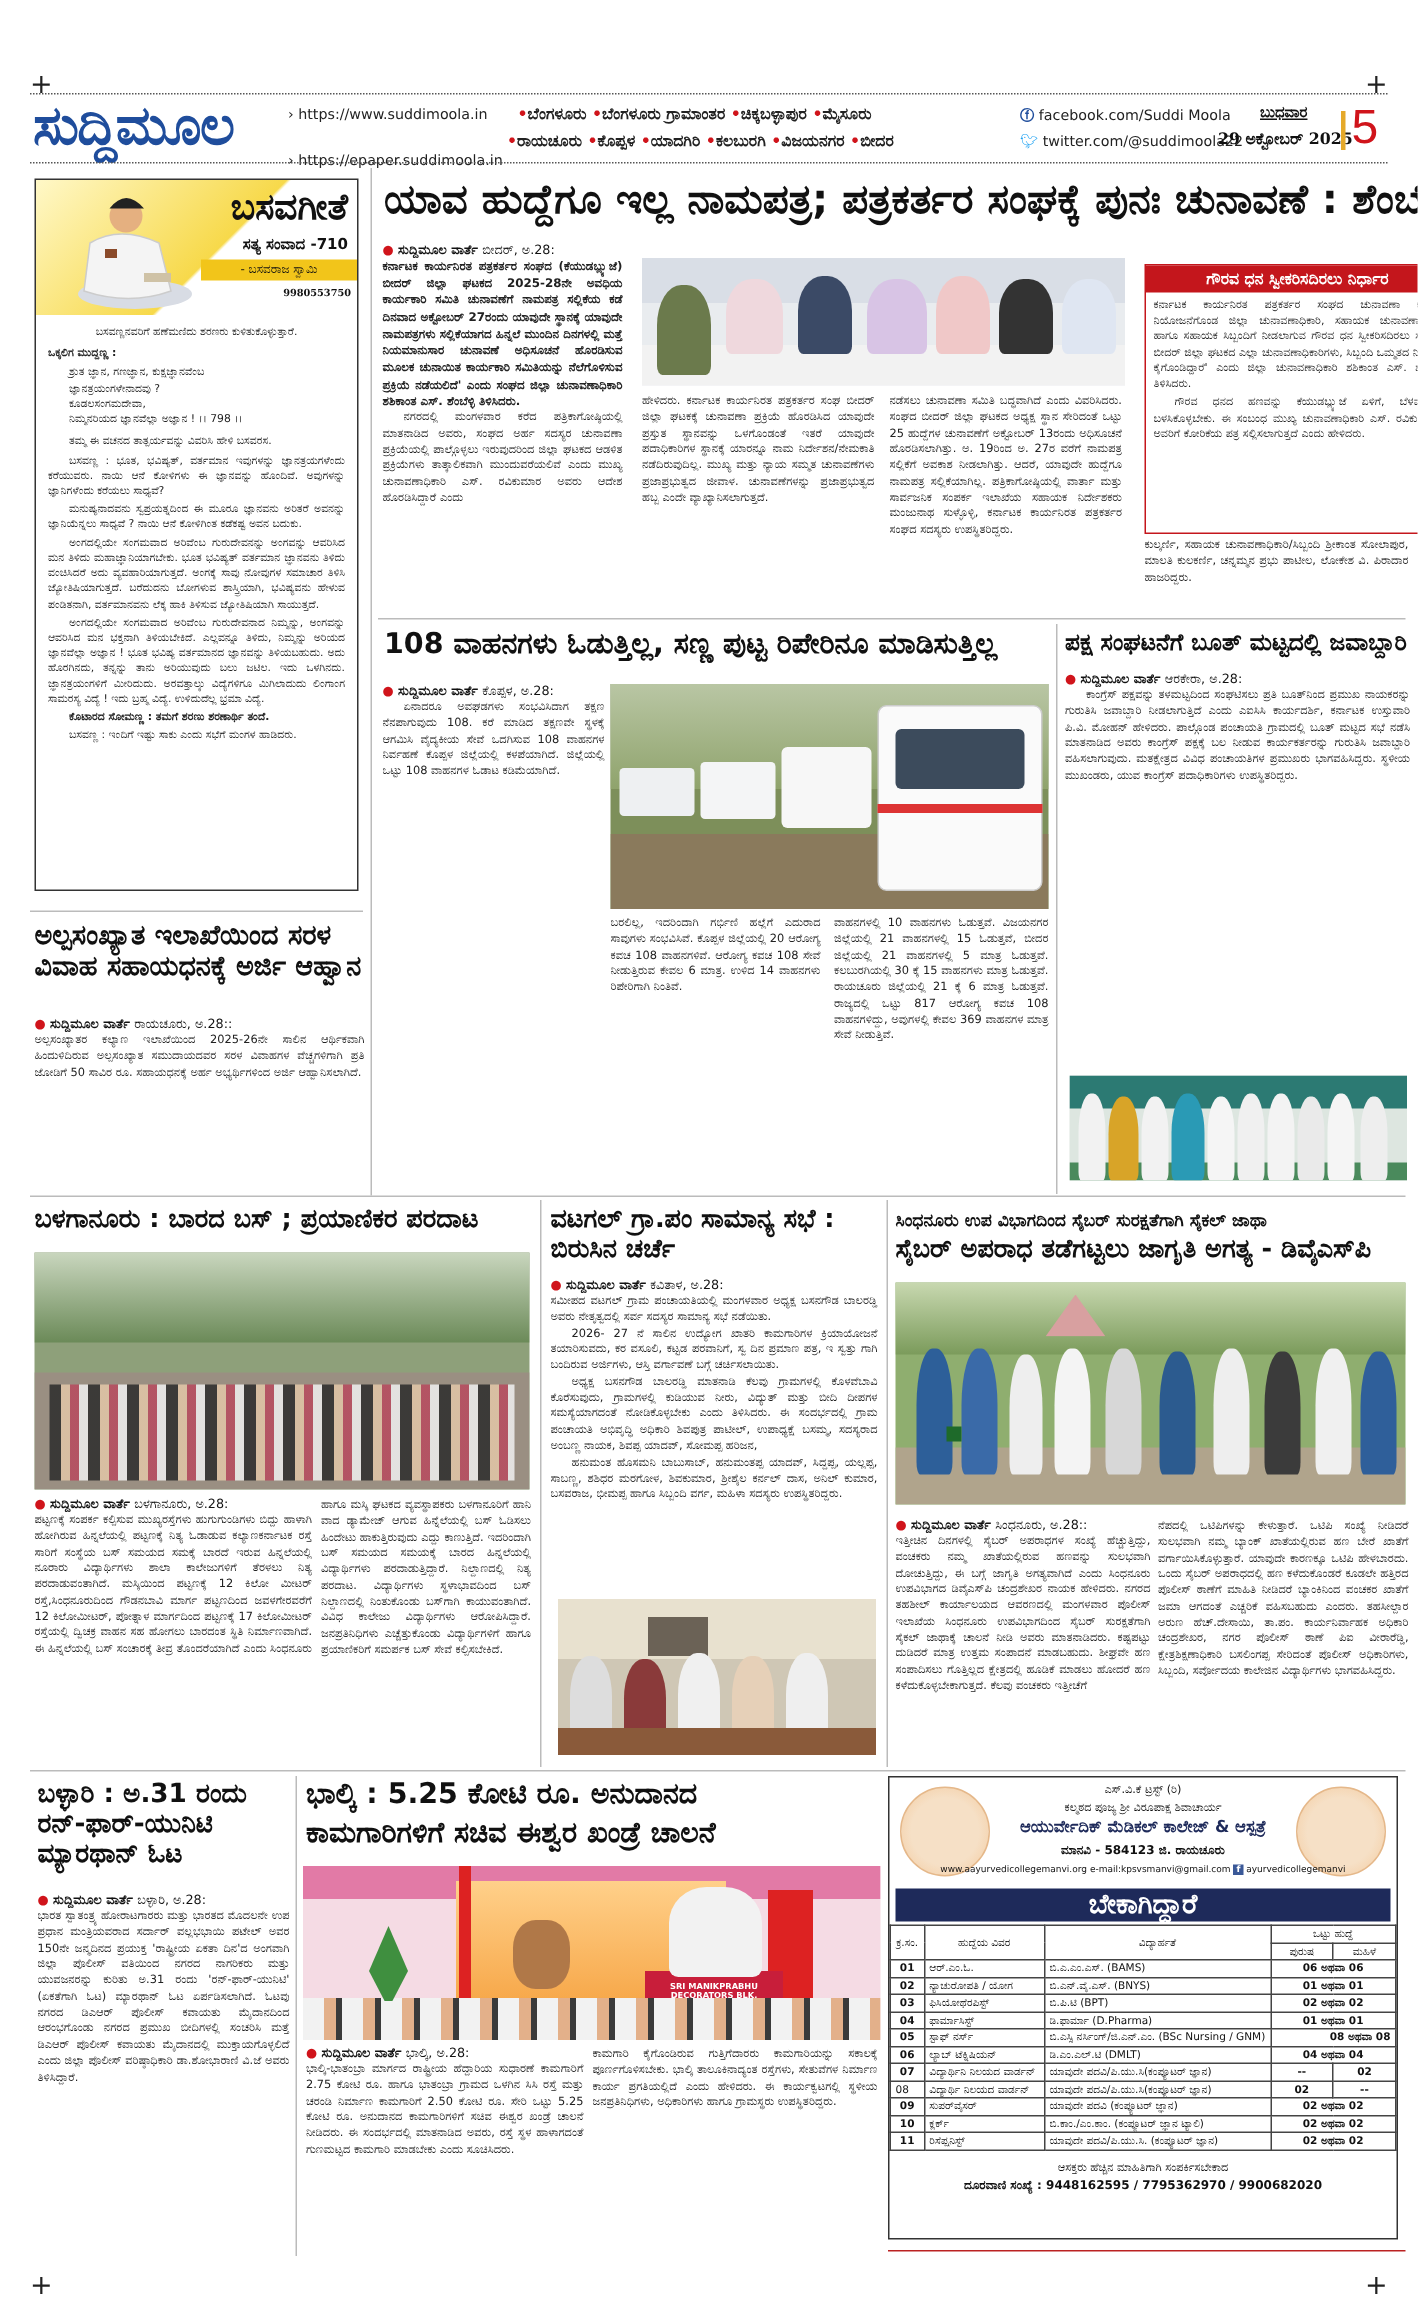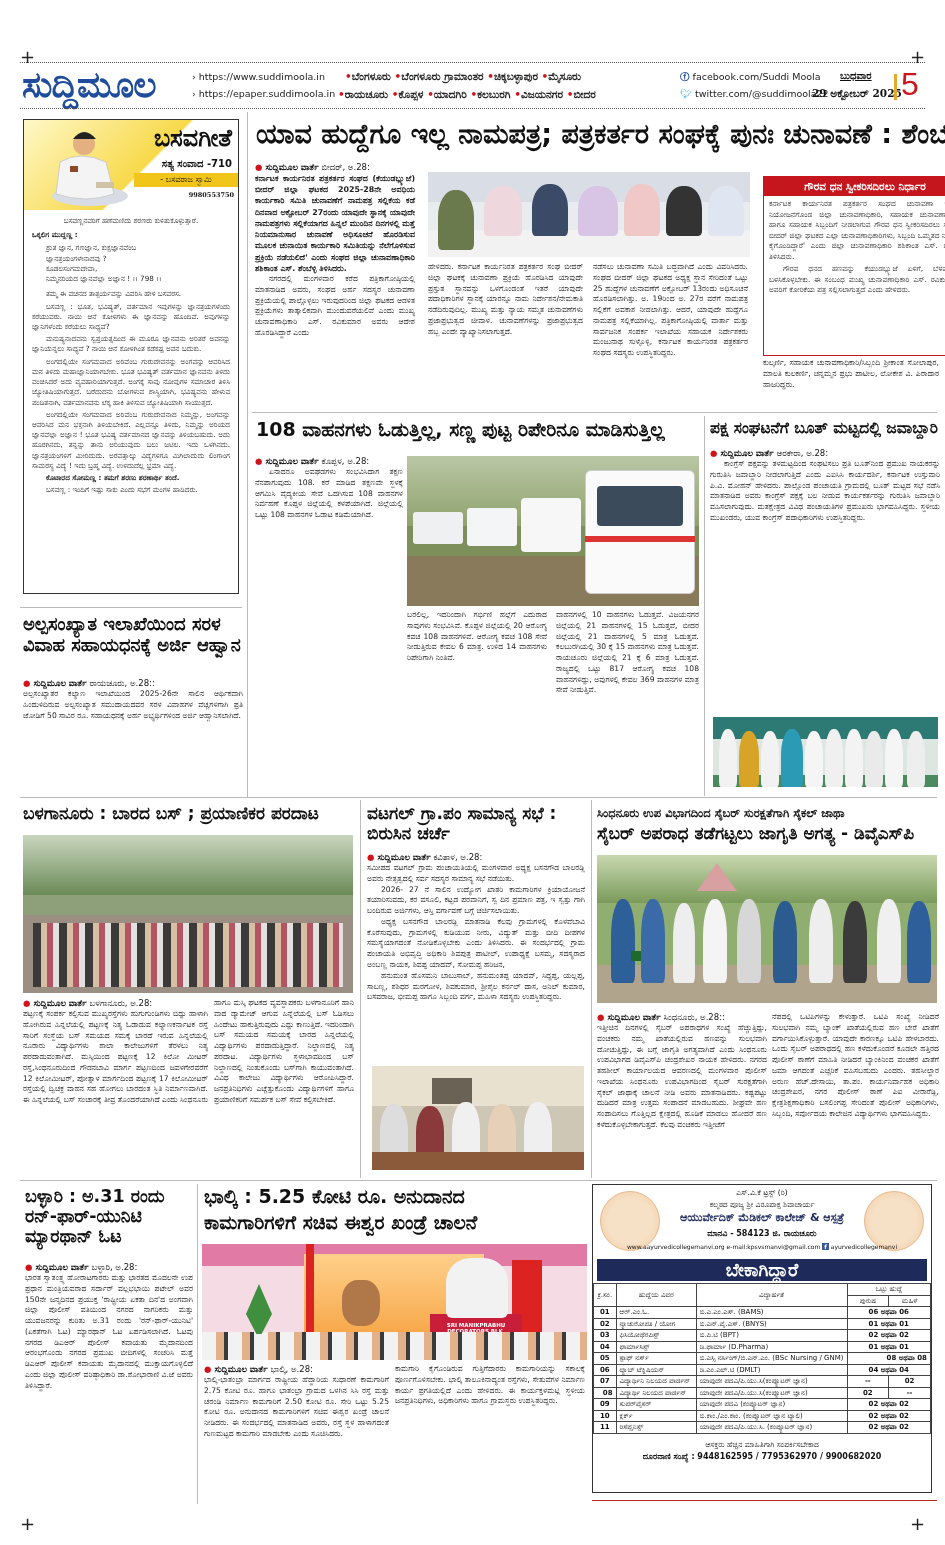--- a/index.html
+++ b/index.html
@@ -52,21 +52,21 @@
 
 <div class="crop" style="left:20px;top:48px;">+</div>
 <div class="crop" style="left:910px;top:48px;">+</div>
 <div class="crop" style="left:20px;top:1515px;">+</div>
 <div class="crop" style="left:910px;top:1515px;">+</div>
 
 <div class="dotline" style="top:62px;"></div>
 <div>
   <div class="abs logo" style="left:22px;top:64px;">ಸುದ್ದಿಮೂಲ</div>
   <div class="abs mast-small" style="left:192px;top:71px;">› <span>https://www.suddimoola.in</span></div>
-  <div class="abs mast-small" style="left:192px;top:88px;">› <span>https://epaper.suddimoola.in</span></div>
+  <div class="abs mast-small" style="left:192px;top:102px;">› <span>https://epaper.suddimoola.in</span></div>
 
   <div class="abs city" style="left:345px;top:70px;" id="cities1"><span><span class="dot">•</span><span>ಬೆಂಗಳೂರು</span> </span><span><span class="dot">•</span><span>ಬೆಂಗಳೂರು ಗ್ರಾಮಾಂತರ</span> </span><span><span class="dot">•</span><span>ಚಿಕ್ಕಬಳ್ಳಾಪುರ</span> </span><span><span class="dot">•</span><span>ಮೈಸೂರು</span> </span></div>
   <div class="abs city" style="left:338px;top:88px;" id="cities2"><span><span class="dot">•</span><span>ರಾಯಚೂರು</span> </span><span><span class="dot">•</span><span>ಕೊಪ್ಪಳ</span> </span><span><span class="dot">•</span><span>ಯಾದಗಿರಿ</span> </span><span><span class="dot">•</span><span>ಕಲಬುರಗಿ</span> </span><span><span class="dot">•</span><span>ವಿಜಯನಗರ</span> </span><span><span class="dot">•</span><span>ಬೀದರ</span> </span></div>
 
   <div class="abs mast-small" style="left:680px;top:71px;"><span style="color:#1f4d9c;font-weight:bold;">ⓕ</span> <span>facebook.com/Suddi Moola</span></div>
   <div class="abs mast-small" style="left:680px;top:88px;"><span style="color:#1da1f2;">🐦︎</span> <span>twitter.com/@suddimoola22</span></div>
 
   <div class="abs" style="left:840px;top:70px;font-size:10px;font-weight:bold;text-decoration:underline;">ಬುಧವಾರ</div>
   <div class="abs" style="left:812px;top:87px;font-size:10.5px;font-weight:bold;font-family:'DejaVu Serif',serif;">29 ಅಕ್ಟೋಬರ್ 2025</div>
   <div class="abs gold-bar" style="left:894px;top:74px;width:3px;height:26px;"></div>
@@ -286,21 +286,21 @@
   <div class="abs" style="left:228px;top:70px;width:92px;height:30px;background:#c81e3a;color:#fff;font-size:5.5px;font-weight:bold;text-align:center;padding-top:8px;">SRI MANIKPRABHU DECORATORS BLK.</div>
   <div class="abs" style="left:244px;top:14px;width:62px;height:60px;background:#f2f2f2;border-radius:40% 40% 10% 10%;"></div>
   <div class="abs" style="left:0;right:0;bottom:0;height:28px;background:repeating-linear-gradient(90deg,#f2f2f2 0 14px,#e3b08a 14px 22px,#3a3a3a 22px 26px);"></div>
   <div class="abs" style="left:44px;top:40px;width:26px;height:50px;background:#3f8f3f;clip-path:polygon(50% 0,100% 60%,60% 100%,40% 100%,0 60%);"></div>
 </div>
 <div class="abs" style="left:204px;top:1364px;width:185px;">
   <div class="byline"><span class="bullet">●</span> <span>ಸುದ್ದಿಮೂಲ ವಾರ್ತೆ</span> <span style="font-weight:normal">ಭಾಲ್ಕಿ, ಅ.28:</span></div>
   <div class="body">ಭಾಲ್ಕಿ-ಭಾತಂಬ್ರಾ ಮಾರ್ಗದ ರಾಷ್ಟ್ರೀಯ ಹೆದ್ದಾರಿಯ ಸುಧಾರಣೆ ಕಾಮಗಾರಿಗೆ 2.75 ಕೋಟಿ ರೂ. ಹಾಗೂ ಭಾತಂಬ್ರಾ ಗ್ರಾಮದ ಒಳಗಿನ ಸಿಸಿ ರಸ್ತೆ ಮತ್ತು ಚರಂಡಿ ನಿರ್ಮಾಣ ಕಾಮಗಾರಿಗೆ 2.50 ಕೋಟಿ ರೂ. ಸೇರಿ ಒಟ್ಟು 5.25 ಕೋಟಿ ರೂ. ಅನುದಾನದ ಕಾಮಗಾರಿಗಳಿಗೆ ಸಚಿವ ಈಶ್ವರ ಖಂಡ್ರೆ ಚಾಲನೆ ನೀಡಿದರು. ಈ ಸಂದರ್ಭದಲ್ಲಿ ಮಾತನಾಡಿದ ಅವರು, ರಸ್ತೆ ಸ್ಥಳ ಹಾಳಾಗದಂತೆ ಗುಣಮಟ್ಟದ ಕಾಮಗಾರಿ ಮಾಡಬೇಕು ಎಂದು ಸೂಚಿಸಿದರು.</div>
 </div>
 <div class="abs" style="left:395px;top:1364px;width:190px;">
-  <div class="body">ಕಾಮಗಾರಿ ಕೈಗೊಂಡಿರುವ ಗುತ್ತಿಗೆದಾರರು ಕಾಮಗಾರಿಯನ್ನು ಸಕಾಲಕ್ಕೆ ಪೂರ್ಣಗೊಳಿಸಬೇಕು. ಭಾಲ್ಕಿ ತಾಲೂಕಿನಾದ್ಯಂತ ರಸ್ತೆಗಳು, ಸೇತುವೆಗಳ ನಿರ್ಮಾಣ ಕಾರ್ಯ ಪ್ರಗತಿಯಲ್ಲಿದೆ ಎಂದು ಹೇಳಿದರು. ಈ ಕಾರ್ಯಕ್ತಳಮಟ್ಲಿ ಸ್ಥಳೀಯ ಜನಪ್ರತಿನಿಧಿಗಳು, ಅಧಿಕಾರಿಗಳು ಹಾಗೂ ಗ್ರಾಮಸ್ಥರು ಉಪಸ್ಥಿತರಿದ್ದರು.</div>
+  <div class="body">ಕಾಮಗಾರಿ ಕೈಗೊಂಡಿರುವ ಗುತ್ತಿಗೆದಾರರು ಕಾಮಗಾರಿಯನ್ನು ಸಕಾಲಕ್ಕೆ ಪೂರ್ಣಗೊಳಿಸಬೇಕು. ಭಾಲ್ಕಿ ತಾಲೂಕಿನಾದ್ಯಂತ ರಸ್ತೆಗಳು, ಸೇತುವೆಗಳ ನಿರ್ಮಾಣ ಕಾರ್ಯ ಪ್ರಗತಿಯಲ್ಲಿದೆ ಎಂದು ಹೇಳಿದರು. ಈ ಕಾರ್ಯಕ್ವಟಗಲ್ಲಿ ಸ್ಥಳೀಯ ಜನಪ್ರತಿನಿಧಿಗಳು, ಅಧಿಕಾರಿಗಳು ಹಾಗೂ ಗ್ರಾಮಸ್ಥರು ಉಪಸ್ಥಿತರಿದ್ದರು.</div>
 </div>
 
 <div class="abs ad" style="left:592px;top:1184px;width:340px;height:309px;">
   <div style="position:relative;height:72px;">
     <div class="ad-circle" style="left:7px;top:6px;"></div>
     <div class="ad-circle" style="right:7px;top:6px;"></div>
     <div class="abs" style="left:72px;right:72px;top:3px;text-align:center;font-size:7.5px;">ಎಸ್.ವಿ.ಕೆ ಟ್ರಸ್ಟ್ (ರಿ)</div>
     <div class="abs" style="left:72px;right:72px;top:15px;text-align:center;font-size:7.5px;">ಕಲ್ಮಠದ ಪೂಜ್ಯ ಶ್ರೀ ವಿರೂಪಾಕ್ಷ ಶಿವಾಚಾರ್ಯ</div>
     <div class="abs" style="left:62px;right:62px;top:26px;text-align:center;font-size:11px;font-weight:900;color:#1e2a5a;white-space:nowrap;">ಆಯುರ್ವೇದಿಕ್ ಮೆಡಿಕಲ್ ಕಾಲೇಜ್ &amp; ಆಸ್ಪತ್ರೆ</div>
     <div class="abs" style="left:72px;right:72px;top:44px;text-align:center;font-size:8px;font-weight:bold;">ಮಾನವಿ - 584123 ಜಿ. ರಾಯಚೂರು</div>
@@ -363,21 +363,21 @@
           <td colspan="2" style="text-align:center;font-weight:bold;">04 ಅಥವಾ 04</td>
         </tr>
         <tr>
           <td style="text-align:center;font-weight:bold;">07</td>
           <td>ವಿದ್ಯಾರ್ಥಿನಿ ನಿಲಯದ ವಾರ್ಡನ್</td>
           <td>ಯಾವುದೇ ಪದವಿ/ಪಿ.ಯು.ಸಿ(ಕಂಪ್ಯೂಟರ್ ಜ್ಞಾನ)</td>
           <td style="text-align:center;font-weight:bold;">--</td>
           <td style="text-align:center;font-weight:bold;">02</td>
         </tr>
         <tr>
-          <td style="text-align:right;font-weight:bold;">08</td>
+          <td style="text-align:left;font-weight:normal;">08</td>
           <td>ವಿದ್ಯಾರ್ಥಿ ನಿಲಯದ ವಾರ್ಡನ್</td>
           <td>ಯಾವುದೇ ಪದವಿ/ಪಿ.ಯು.ಸಿ(ಕಂಪ್ಯೂಟರ್ ಜ್ಞಾನ)</td>
           <td style="text-align:center;font-weight:bold;">02</td>
           <td style="text-align:center;font-weight:bold;">--</td>
         </tr>
         <tr>
           <td style="text-align:center;font-weight:bold;">09</td>
           <td>ಸುಪರ್‌ವೈಸರ್</td>
           <td>ಯಾವುದೇ ಪದವಿ (ಕಂಪ್ಯೂಟರ್ ಜ್ಞಾನ)</td>
           <td colspan="2" style="text-align:center;font-weight:bold;">02 ಅಥವಾ 02</td>

